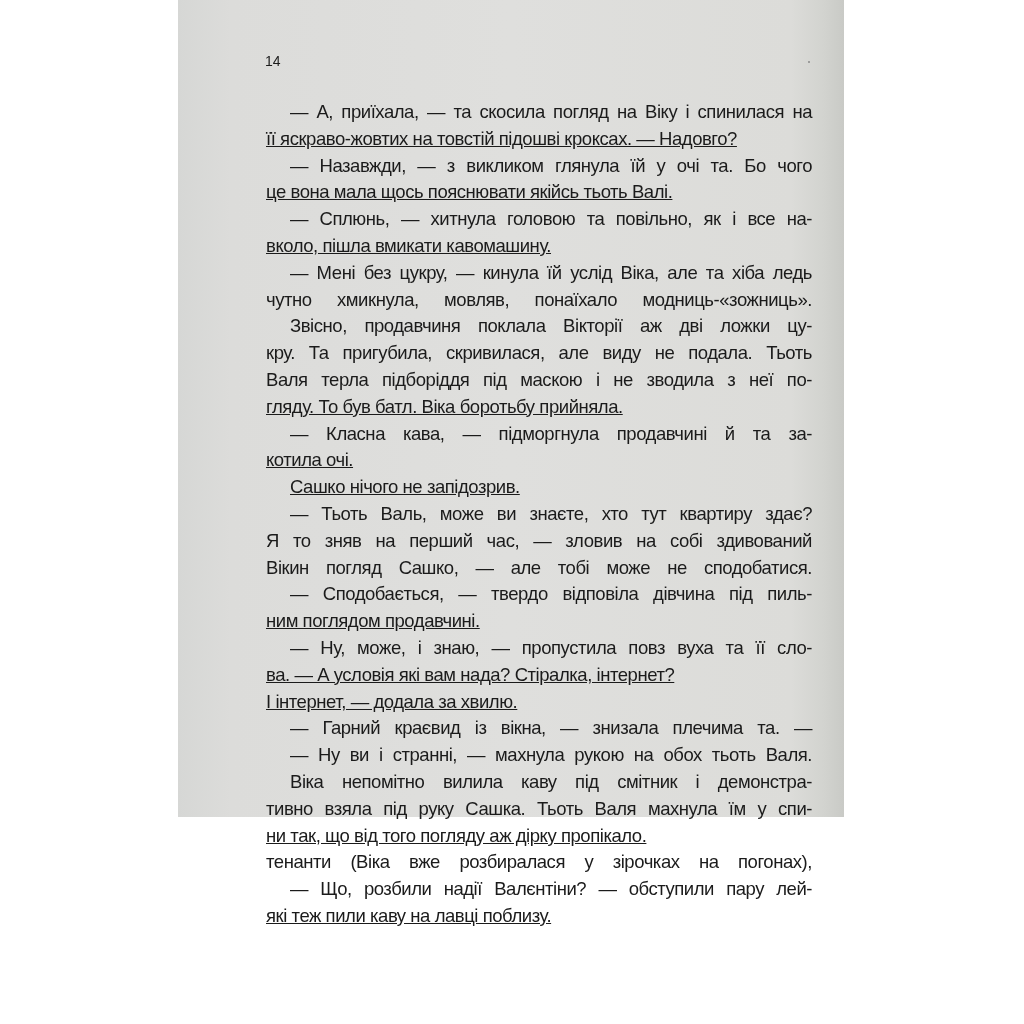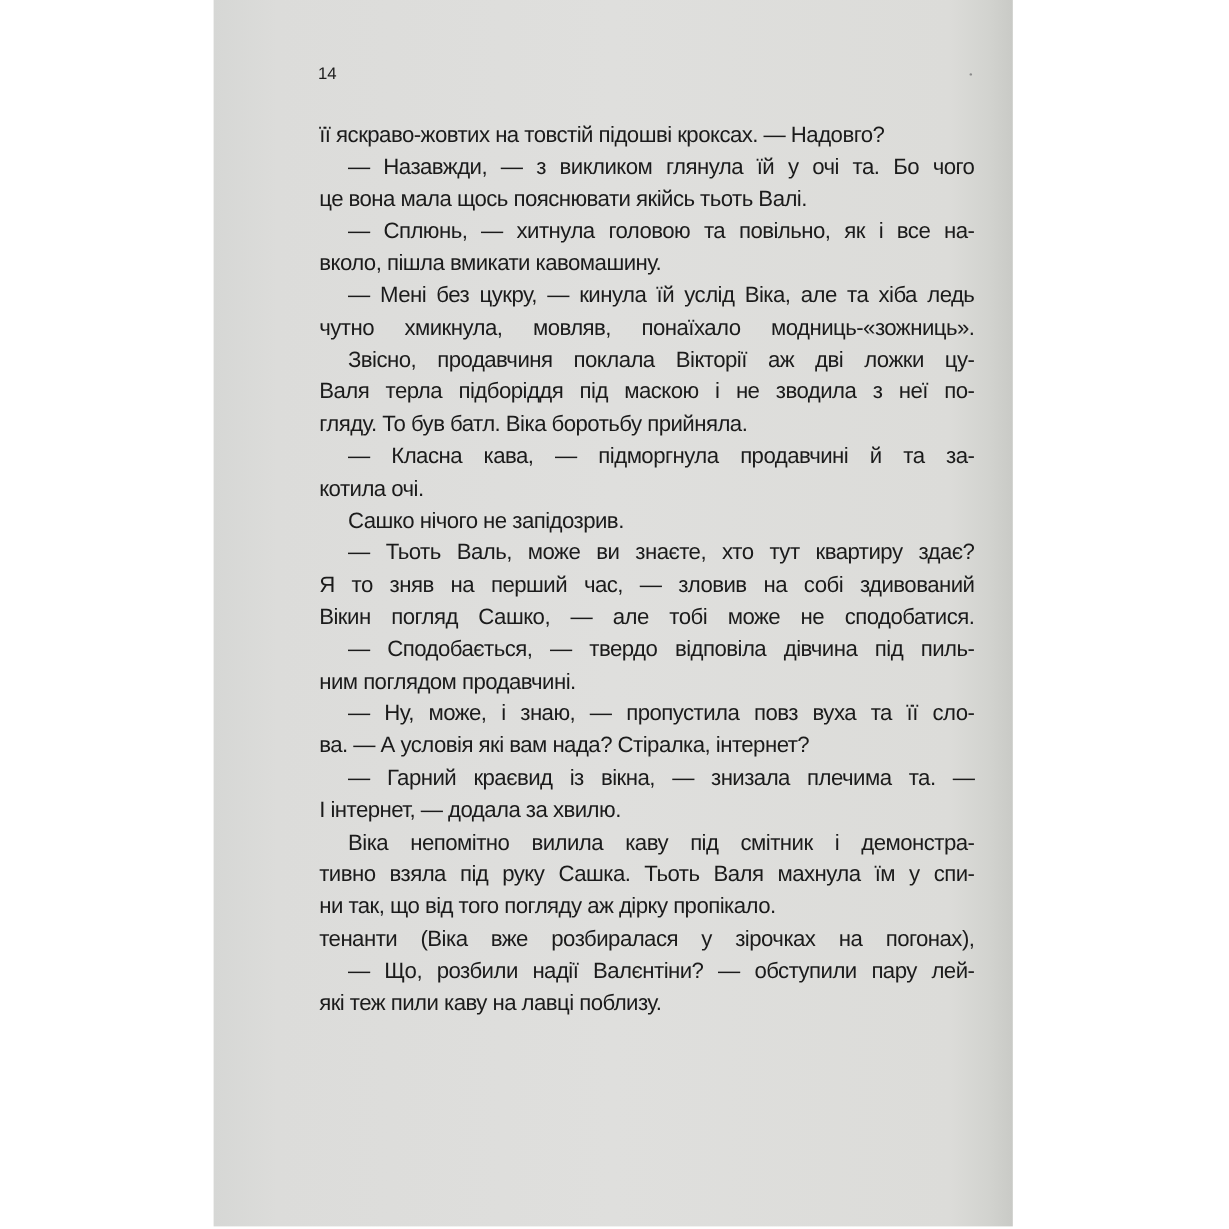--- a/index.html
+++ b/index.html
@@ -8,21 +8,21 @@
       width: 1024px;
       height: 1024px;
       background: #ffffff;
       overflow: hidden;
     }
     .page {
       position: absolute;
       left: 178px;
       top: 0;
       width: 666px;
-      height: 1022px;
+      height: 817px;
       background: linear-gradient(to right, #d6d7d5 0%, #dcdcda 8%, #dfdfdd 50%, #dcdcd9 92%, #d2d3cf 97%, #c9cac6 100%);
     }
     .page-number {
       position: absolute;
       left: 87px;
       top: 53px;
       font-family: "Liberation Sans", sans-serif;
       font-size: 14px;
       color: #1c1c1c;
     }
@@ -44,60 +44,64 @@
       letter-spacing: -0.45px;
       word-spacing: 0px;
       overflow: visible;
     }
     .line.indent {
       padding-left: 24px;
     }
     .line.last {
       text-align: left;
       text-align-last: left;
+      text-decoration: underline;
     }
     .dot {
       position: absolute;
       left: 630px;
       top: 61px;
       width: 2px;
       height: 2px;
       background: #8a8a8a;
       border-radius: 1px;
     }
   </style>
 </head>
 <body>
 
 <div class="page">
   <div class="page-number">14</div>
   <div class="dot"></div>
   <div class="text-block" id="text-block">
+    <div class="line indent">— А, приїхала, — та скосила погляд на Віку і спинилася на</div>
     <div class="line last">її яскраво-жовтих на товстій підошві кроксах. — Надовго?</div>
     <div class="line indent">— Назавжди, — з викликом глянула їй у очі та. Бо чого</div>
     <div class="line last">це вона мала щось пояснювати якійсь тьоть Валі.</div>
     <div class="line indent">— Сплюнь, — хитнула головою та повільно, як і все на-</div>
     <div class="line last">вколо, пішла вмикати кавомашину.</div>
     <div class="line indent">— Мені без цукру, — кинула їй услід Віка, але та хіба ледь</div>
     <div class="line">чутно хмикнула, мовляв, понаїхало модниць-«зожниць».</div>
     <div class="line indent">Звісно, продавчиня поклала Вікторії аж дві ложки цу-</div>
+    <div class="line">кру. Та пригубила, скривилася, але виду не подала. Тьоть</div>
     <div class="line">Валя терла підборіддя під маскою і не зводила з неї по-</div>
     <div class="line last">гляду. То був батл. Віка боротьбу прийняла.</div>
     <div class="line indent">— Класна кава, — підморгнула продавчині й та за-</div>
     <div class="line last">котила очі.</div>
     <div class="line indent last">Сашко нічого не запідозрив.</div>
     <div class="line indent">— Тьоть Валь, може ви знаєте, хто тут квартиру здає?</div>
     <div class="line">Я то зняв на перший час, — зловив на собі здивований</div>
     <div class="line">Вікин погляд Сашко, — але тобі може не сподобатися.</div>
     <div class="line indent">— Сподобається, — твердо відповіла дівчина під пиль-</div>
     <div class="line last">ним поглядом продавчині.</div>
     <div class="line indent">— Ну, може, і знаю, — пропустила повз вуха та її сло-</div>
     <div class="line last">ва. — А условія які вам нада? Стіралка, інтернет?</div>
+    <div class="line last">І інтернет, — додала за хвилю.</div>
     <div class="line indent">— Гарний краєвид із вікна, — знизала плечима та. —</div>
-    <div class="line last">І інтернет, — додала за хвилю.</div>
+    <div class="line indent">— Ну ви і странні, — махнула рукою на обох тьоть Валя.</div>
     <div class="line indent">Віка непомітно вилила каву під смітник і демонстра-</div>
     <div class="line">тивно взяла під руку Сашка. Тьоть Валя махнула їм у спи-</div>
     <div class="line last">ни так, що від того погляду аж дірку пропікало.</div>
     <div class="line">тенанти (Віка вже розбиралася у зірочках на погонах),</div>
     <div class="line indent">— Що, розбили надії Валєнтіни? — обступили пару лей-</div>
     <div class="line last">які теж пили каву на лавці поблизу.</div>
   </div>
 </div>
 
 </body></html>

